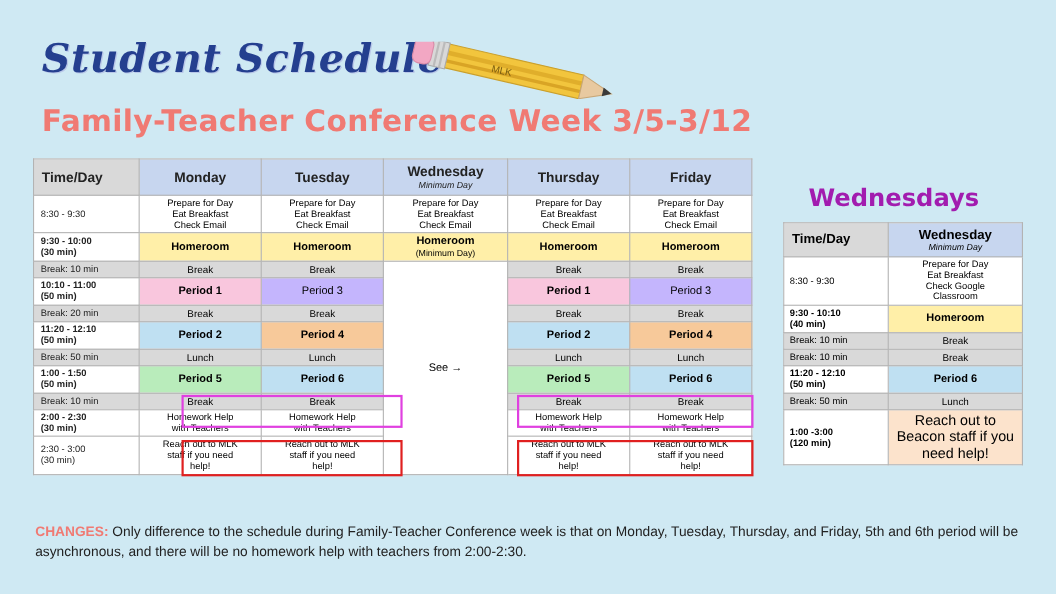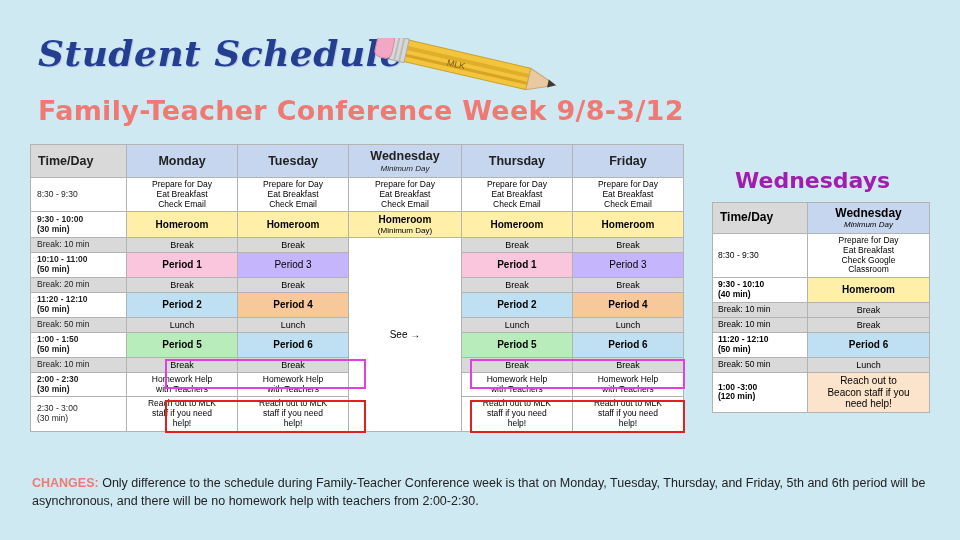--- a/index.html
+++ b/index.html
@@ -98,21 +98,21 @@
     font-size:8.5px;width:86px;
   }
   .w-time.bold{font-weight:bold;}
   .w-time.grey{background:#d9d9d9;}
   .w-prep{background:#fff;font-size:8.5px;}
   .w-home{background:#ffefa8;font-weight:bold;font-size:10px;}
   .w-break{background:#d9d9d9;font-size:9px;}
   .w-p5{background:#b9ecbb;font-weight:bold;font-size:10px;}
   .w-p6{background:#bfe0f2;font-weight:bold;font-size:10px;}
   .w-lunch{background:#d9d9d9;font-size:9px;}
-  .w-reach{background:#fce3cc;font-size:10px;}
+  .w-reach{background:#fce3cc;font-size:13px;}
 
   
   #footer{
     position:absolute;left:32px;top:474px;width:900px;
     font-size:12.5px;color:#222;line-height:1.45;
   }
   .kw-changes{color:#f07a73;font-weight:bold;}
   .kw-purple{color:#b038d6;font-weight:bold;}
   .kw-red{color:#e02020;font-weight:bold;}
   #footer .line2{color:#b038d6;}
@@ -134,21 +134,21 @@
 
     <rect x="38" y="13" width="15" height="24" fill="#d8d8d8" stroke="#aaa" stroke-width="1"></rect>
     <rect x="42" y="13" width="2" height="24" fill="#bbb"></rect>
     <rect x="47" y="13" width="2" height="24" fill="#bbb"></rect>
 
     <rect x="22" y="13" width="17" height="24" rx="6" fill="#f2a7c3" stroke="#d98ba8" stroke-width="1"></rect>
     <text x="95" y="30" font-family="'Liberation Sans',sans-serif" font-size="9" fill="#7a5c10">MLK</text>
   </g>
 </svg>
 
-<div id="subtitle">Family-Teacher Conference Week 9/8-3/12</div>
+<div id="subtitle">Family-Teacher Conference Week 3/5-3/12</div>
 <div id="wed-title">Wednesdays</div>
 
 <table id="main-table">
   <thead>
     <tr>
       <th class="th-time"><span>Time/Day</span></th>
       <th class="th-day"><span>Monday</span></th>
       <th class="th-day"><span>Tuesday</span></th>
       <th class="th-day"><span>Wednesday</span><span class="th-sub">Minimum Day</span></th>
       <th class="th-day"><span>Thursday</span></th>

